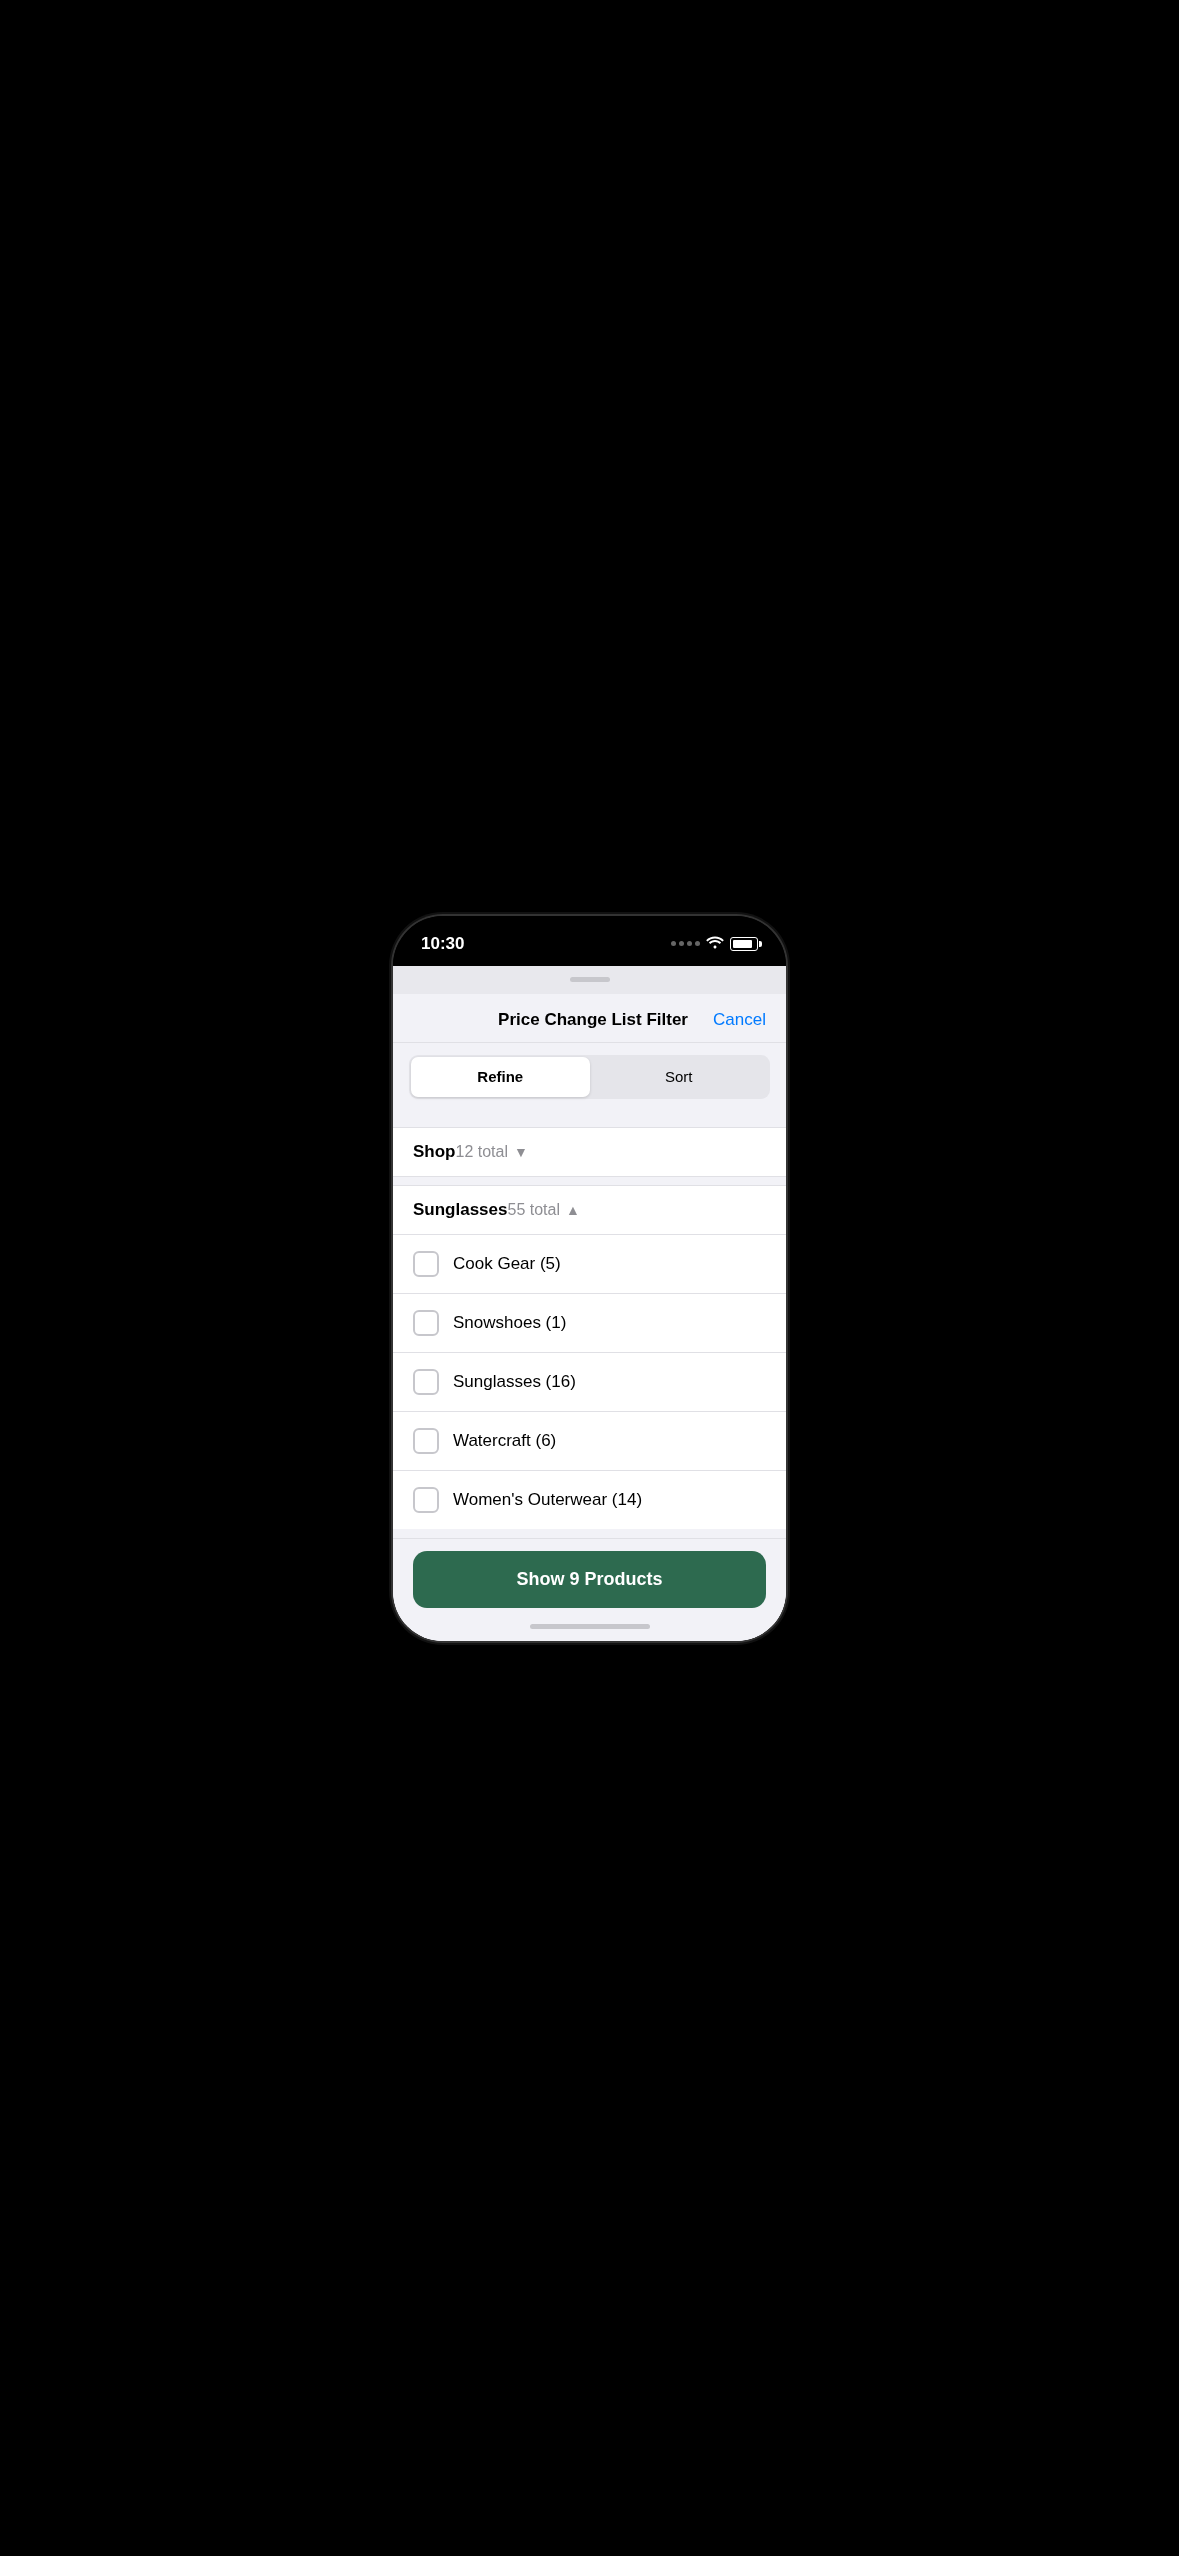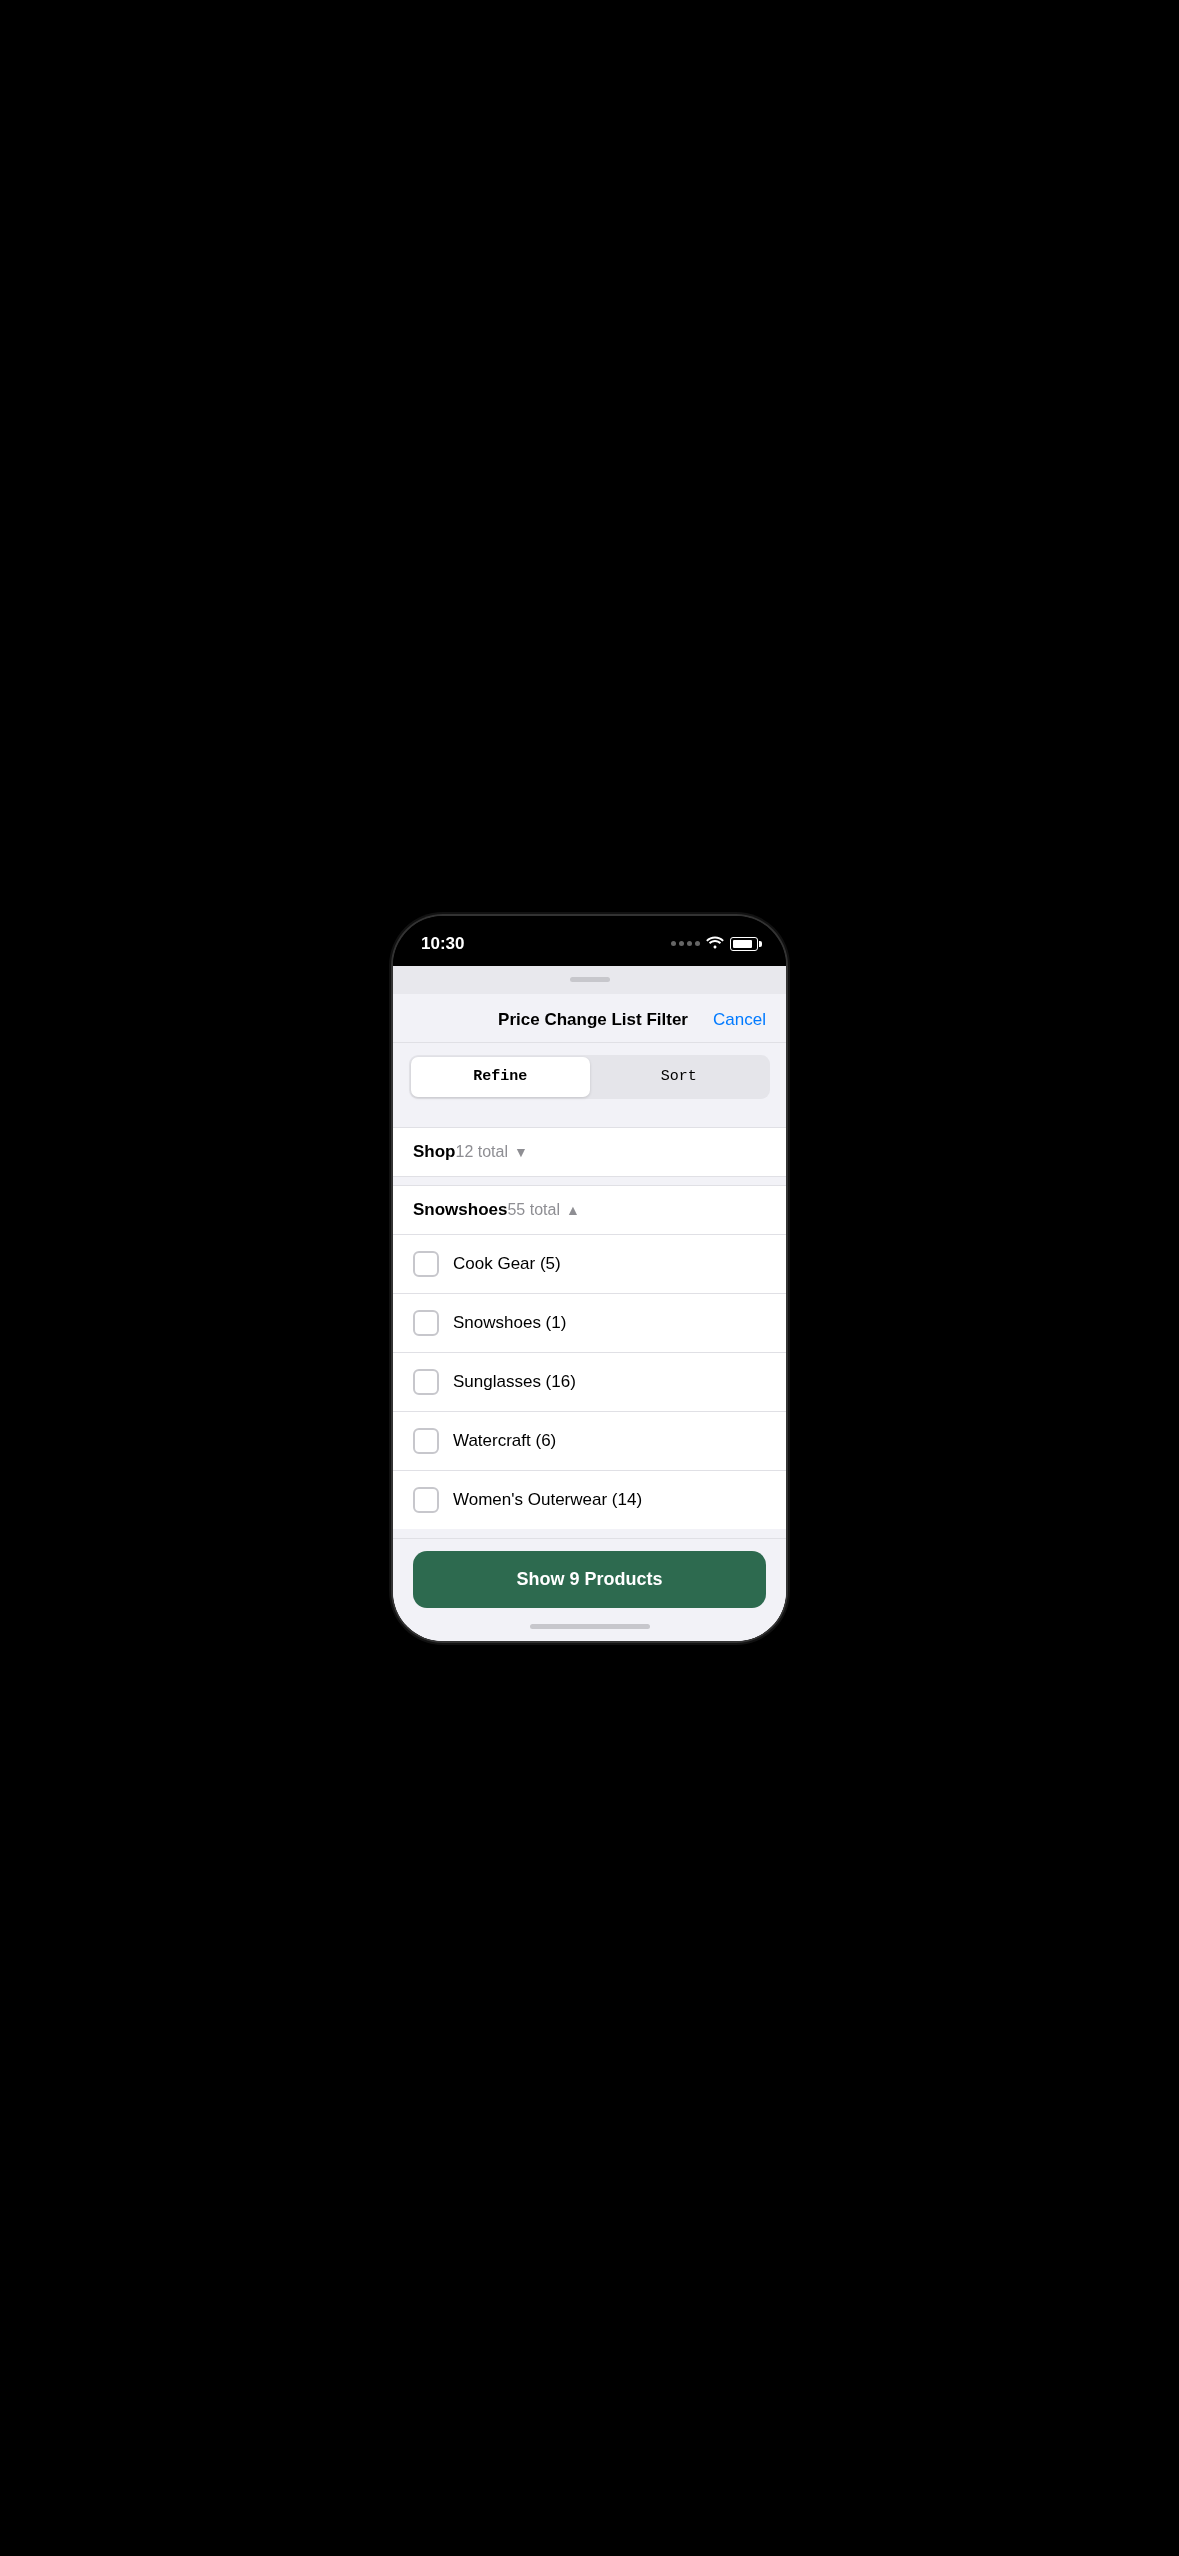--- a/index.html
+++ b/index.html
@@ -173,21 +173,21 @@
       height: 44px;
     }
 
     .segment-btn {
       flex: 1;
       border: none;
       border-radius: 7px;
       font-size: 15px;
       font-weight: 500;
       cursor: pointer;
-      font-family: Liberation Mono, monospace;
+      font-family: Liberation Sans, sans-serif;
       transition: all 0.2s;
     }
 
     .segment-btn.active {
       background: #fff;
       color: #000;
       font-weight: 600;
       box-shadow: 0 1px 3px rgba(0,0,0,0.15);
     }
 
@@ -385,21 +385,21 @@
 
         <div class="section-header">
           <span class="section-title">Shop</span>
           <div class="section-meta">
             <span>12 total</span>
             <span class="chevron-icon">▼</span>
           </div>
         </div>
 
         <div class="section-header" style="margin-top: 8px;">
-          <span class="section-title">Snowshoes</span>
+          <span class="section-title">Sunglasses</span>
           <div class="section-meta">
             <span>55 total</span>
             <span class="chevron-icon">▲</span>
           </div>
         </div>
 
         <div class="filter-list">
           <div class="filter-item">
             <div class="checkbox"></div>
             <span class="filter-item-label">Cook Gear (5)</span>

